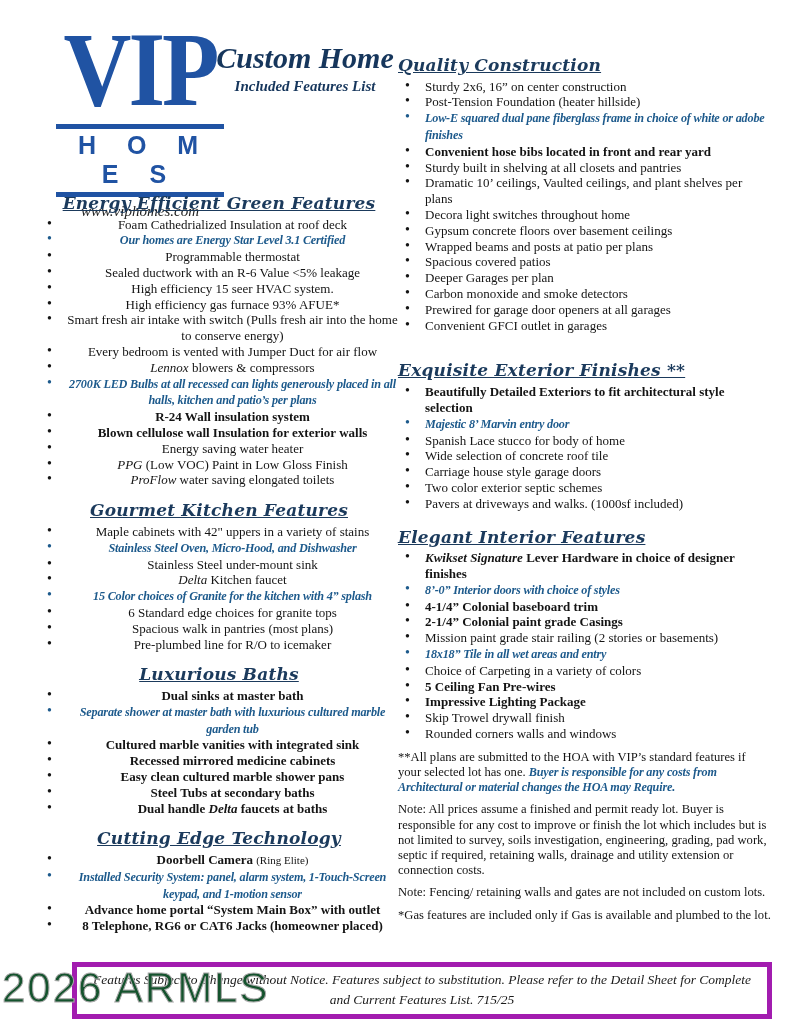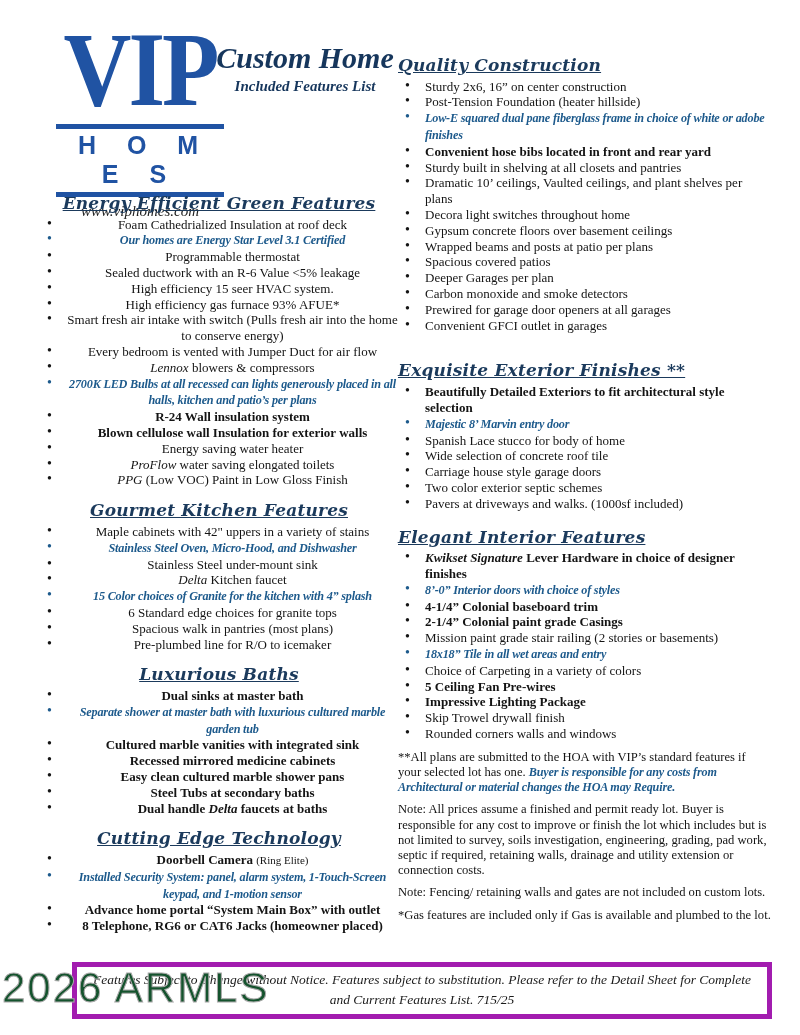--- a/index.html
+++ b/index.html
@@ -91,22 +91,22 @@
         <li><span class="s-r">Sealed ductwork with an R-6 Value &lt;5% leakage</span></li>
         <li><span class="s-r">High efficiency 15 seer HVAC system.</span></li>
         <li><span class="s-r">High efficiency gas furnace 93% AFUE*</span></li>
         <li><span class="s-r">Smart fresh air intake with switch (Pulls fresh air into the home to conserve energy)</span></li>
         <li><span class="s-r">Every bedroom is vented with Jumper Duct for air flow</span></li>
         <li><span class="s-i">Lennox</span><span class="s-r">  blowers &amp; compressors</span></li>
         <li class="blue"><span class="s-blue">2700K LED Bulbs at all recessed can lights generously placed in all halls, kitchen and patio’s per plans</span></li>
         <li><span class="s-b">R-24 Wall insulation system</span></li>
         <li><span class="s-b">Blown cellulose wall Insulation for exterior walls</span></li>
         <li><span class="s-r">Energy saving water heater</span></li>
+        <li><span class="s-i">PPG</span><span class="s-r"> (Low VOC) Paint in Low Gloss Finish</span></li>
         <li><span class="s-i">ProFlow</span><span class="s-r"> water saving elongated toilets</span></li>
-        <li><span class="s-i">PPG</span><span class="s-r"> (Low VOC) Paint in Low Gloss Finish</span></li>
       </ul>
   </section>
   <section id="sec-kitchen">
     <h2 class="sec">Gourmet Kitchen Features</h2>
     <ul class="features">
         <li><span class="s-r">Maple cabinets with 42" uppers in a variety of stains</span></li>
         <li class="blue"><span class="s-blue">Stainless Steel Oven, Micro-Hood, and Dishwasher</span></li>
         <li><span class="s-r">Stainless Steel under-mount sink</span></li>
         <li><span class="s-i">Delta</span><span class="s-r"> Kitchen faucet</span></li>
         <li class="blue"><span class="s-blue">15 Color choices of Granite for the kitchen with 4” splash</span></li>

